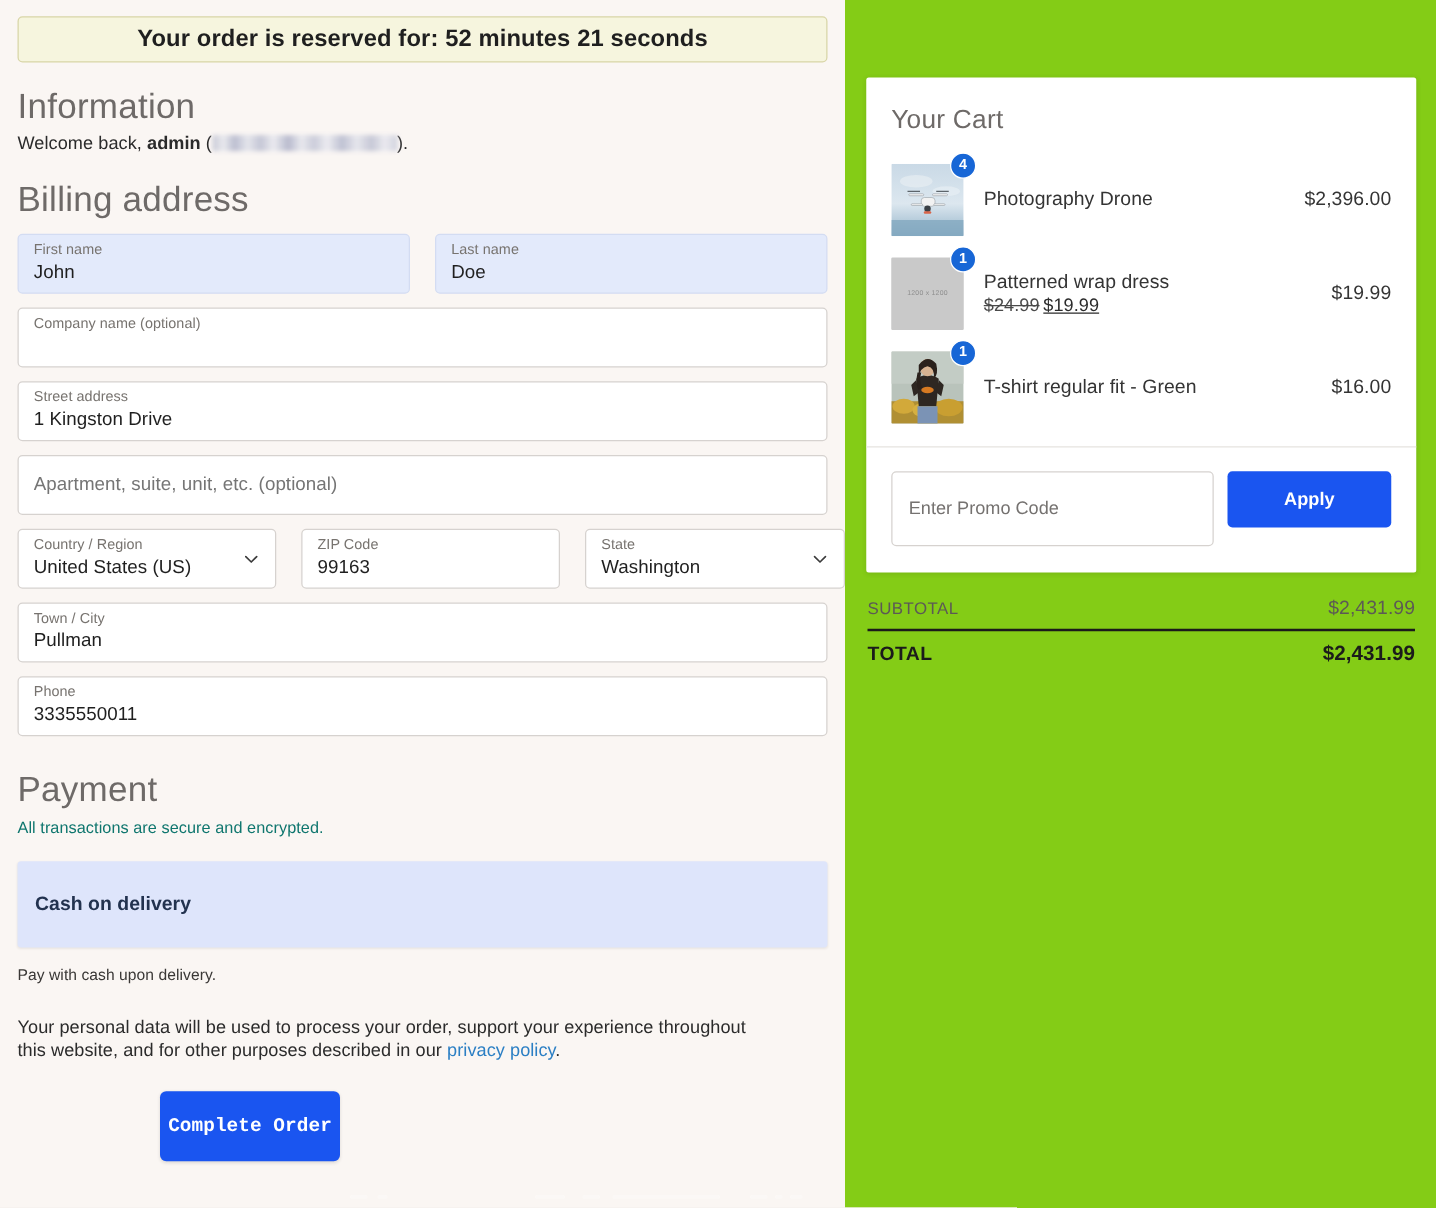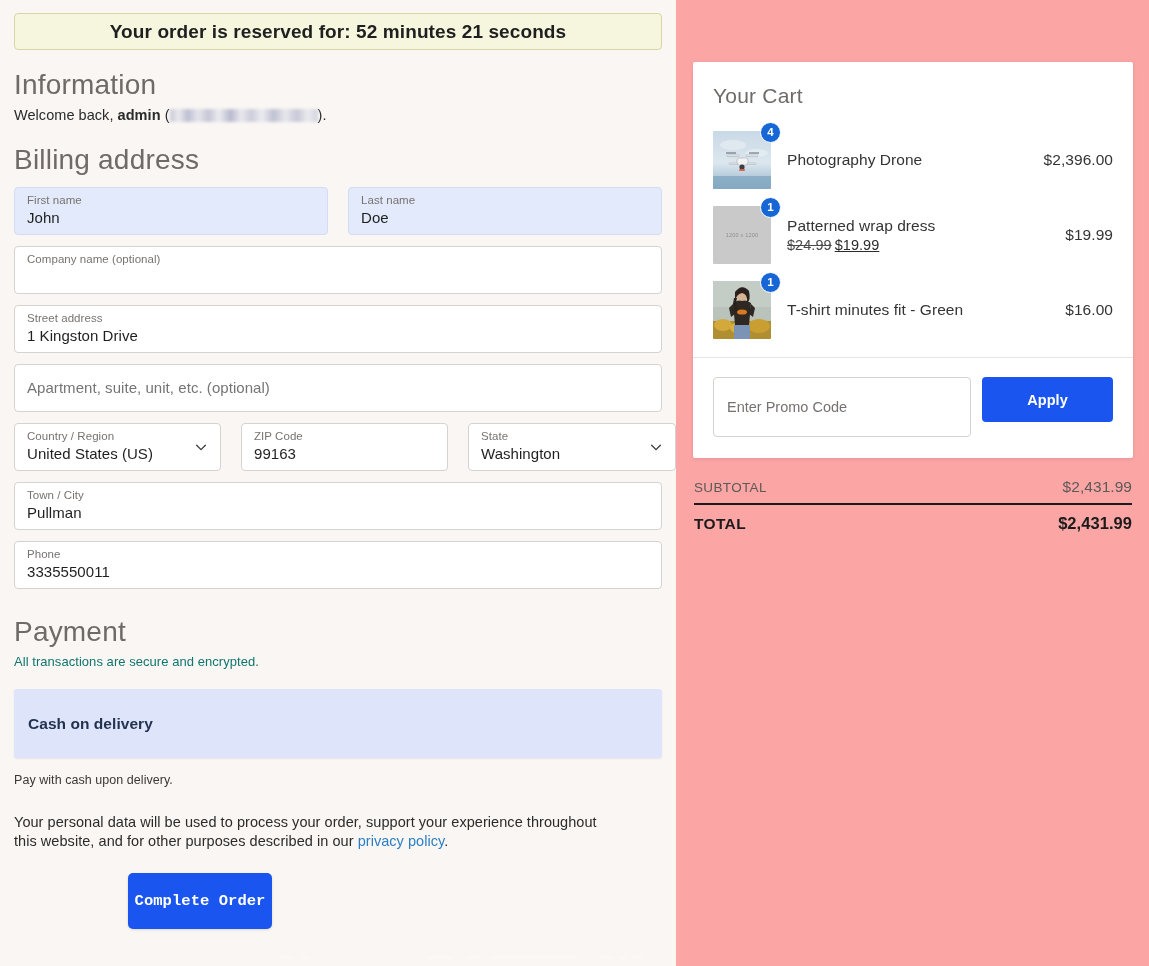--- a/index.html
+++ b/index.html
@@ -212,21 +212,21 @@
     position: absolute;
     height: 3px;
     background: #ffffff;
     border-radius: 2px;
   }
 
   
   .right-col {
     width: 473px;
     height: 966px;
-    background: #fca5a5;
+    background: #84cc16;
     padding: 62px 16px 0 17px;
     position: relative;
   }
 
   .cart-card {
     background: #ffffff;
     border-radius: 2px;
     box-shadow: 0 1px 4px rgba(0,0,0,.10);
     padding: 22px 20px 0 20px;
   }
@@ -569,21 +569,21 @@
             <ellipse cx="29" cy="31" rx="5" ry="2.6" fill="#d77a22"></ellipse>
             <ellipse cx="29" cy="13" rx="6" ry="7" fill="#d8b392"></ellipse>
             <path d="M22 11 q7 -9 14 -1 q2 9 -2 12 q1 -9 -5 -10 q-6 1 -7 9 z" fill="#2a211c"></path>
             <path d="M21 17 q-2 9 1 14 l3 -2 q-3 -5 -1 -12 z" fill="#2a211c"></path>
             <rect x="21" y="44" width="16" height="14" fill="#7b93b5"></rect>
           </svg>
         </span>
         <span class="qty-badge">1</span>
       </div>
       <div class="item-info">
-        <div class="item-name">T-shirt minutes fit - Green</div>
+        <div class="item-name">T-shirt regular fit - Green</div>
       </div>
       <div class="item-total">$16.00</div>
     </div>
 
     <div class="promo-row">
       <input class="promo-input" placeholder="Enter Promo Code" style="">
       <button class="btn-apply">Apply</button>
     </div>
   </div>
 

